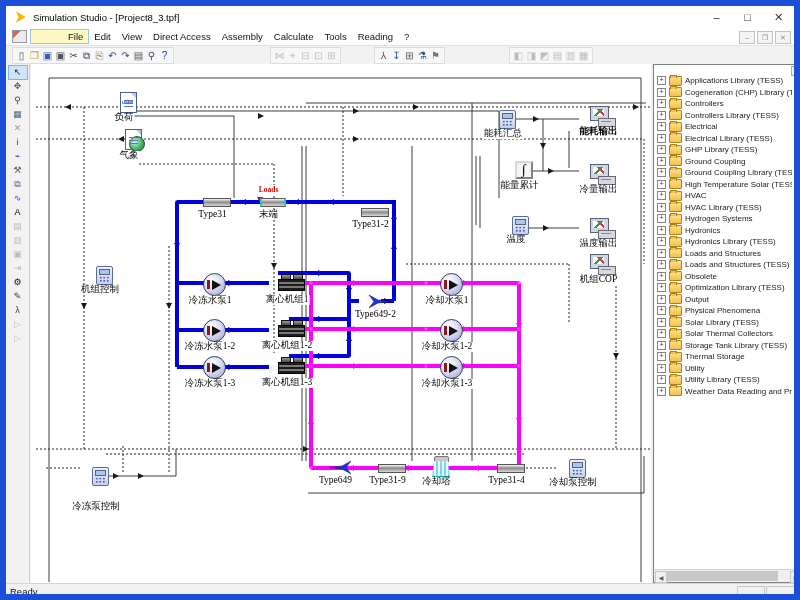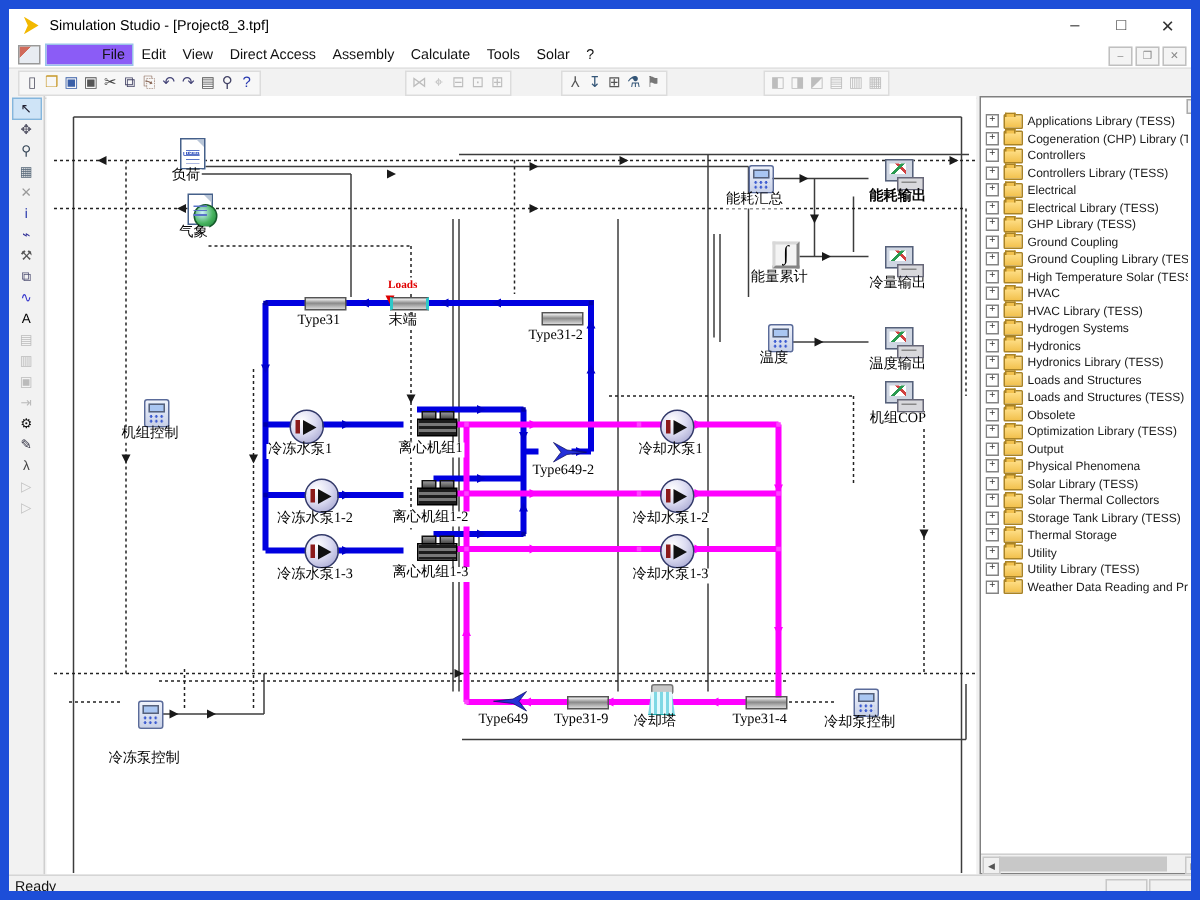--- a/index.html
+++ b/index.html
@@ -15,21 +15,21 @@
   .title-text{font-size:9.5px;color:#000;}
   .win-btns{position:absolute;right:0;top:0;display:flex;height:22px;}
   .wbtn{width:31px;height:22px;display:flex;align-items:center;justify-content:center;
         font-size:11px;color:#333;}
   
   .menubar{position:absolute;left:0;top:22px;width:100%;height:17px;background:#ffffff;
            display:flex;align-items:center;}
   .mdi-icon{width:13px;height:11px;margin:0 4px 0 6px;border:1px solid #999;
             background:linear-gradient(135deg,#d06a5a 0 32%,#e8ecf2 32%);}
   .menu-item{font-size:9.5px;color:#111;padding:1px 5px;margin-right:1px;}
-  .menu-item.active{background:#8b5cf6;outline:1px solid #9ac3e8;padding-left:37px;}
+  .menu-item.active{background:#fef9c3;outline:1px solid #9ac3e8;padding-left:37px;}
   .mdi-btns{position:absolute;right:3px;top:3px;display:flex;gap:2px;}
   .mdibtn{width:14px;height:11px;border:1px solid #c0c0c0;background:#f4f4f4;color:#888;
           font-size:7px;display:flex;align-items:center;justify-content:center;line-height:1;}
   
   .toolbar{position:absolute;left:0;top:39px;width:100%;height:19px;background:#f2f2f2;
            border-top:1px solid #e2e2e2;border-bottom:1px solid #d2d2d2;}
   .tgroup{position:absolute;top:1px;height:15px;border:1px solid #dcdcdc;background:#f7f7f7;
           display:flex;align-items:center;padding:0 2px;}
   .tbtn{width:13px;height:13px;display:flex;align-items:center;justify-content:center;
         font-size:10px;line-height:1;}
@@ -144,21 +144,21 @@
   <div class="menubar">
     <div class="mdi-icon"></div>
     <div id="menus" style="display:flex;">
         <div class="menu-item active">File</div>
         <div class="menu-item">Edit</div>
         <div class="menu-item">View</div>
         <div class="menu-item">Direct Access</div>
         <div class="menu-item">Assembly</div>
         <div class="menu-item">Calculate</div>
         <div class="menu-item">Tools</div>
-        <div class="menu-item">Solar</div>
+        <div class="menu-item">Reading</div>
         <div class="menu-item">?</div>
       </div>
     <div class="mdi-btns">
       <div class="mdibtn">–</div>
       <div class="mdibtn">❐</div>
       <div class="mdibtn">✕</div>
     </div>
   </div>
 
   <div class="toolbar" id="toolbar">
@@ -418,21 +418,21 @@
             <div class="scr"></div>
           </div>
           <div class="prn"></div>
         </div>
         <div class="clabel" style="top: 21px;">机组COP</div>
       </div>
       <div class="comp" style="left: 56px; top: 202px;">
         <div class="calc"></div>
         <div class="clabel" style="top: 19px;">机组控制</div>
       </div>
-      <div class="comp" style="left: 153px; top: 209px; text-align: right;">
+      <div class="comp" style="left: 163px; top: 209px; text-align: right;">
         <div class="pump"></div>
         <div class="clabel" style="top: 23px;">冷冻水泵1</div>
       </div>
       <div class="comp" style="left: 163px; top: 255px;">
         <div class="pump"></div>
         <div class="clabel" style="top: 23px;">冷冻水泵1-2</div>
       </div>
       <div class="comp" style="left: 163px; top: 292px;">
         <div class="pump"></div>
         <div class="clabel" style="top: 23px;">冷冻水泵1-3</div>

